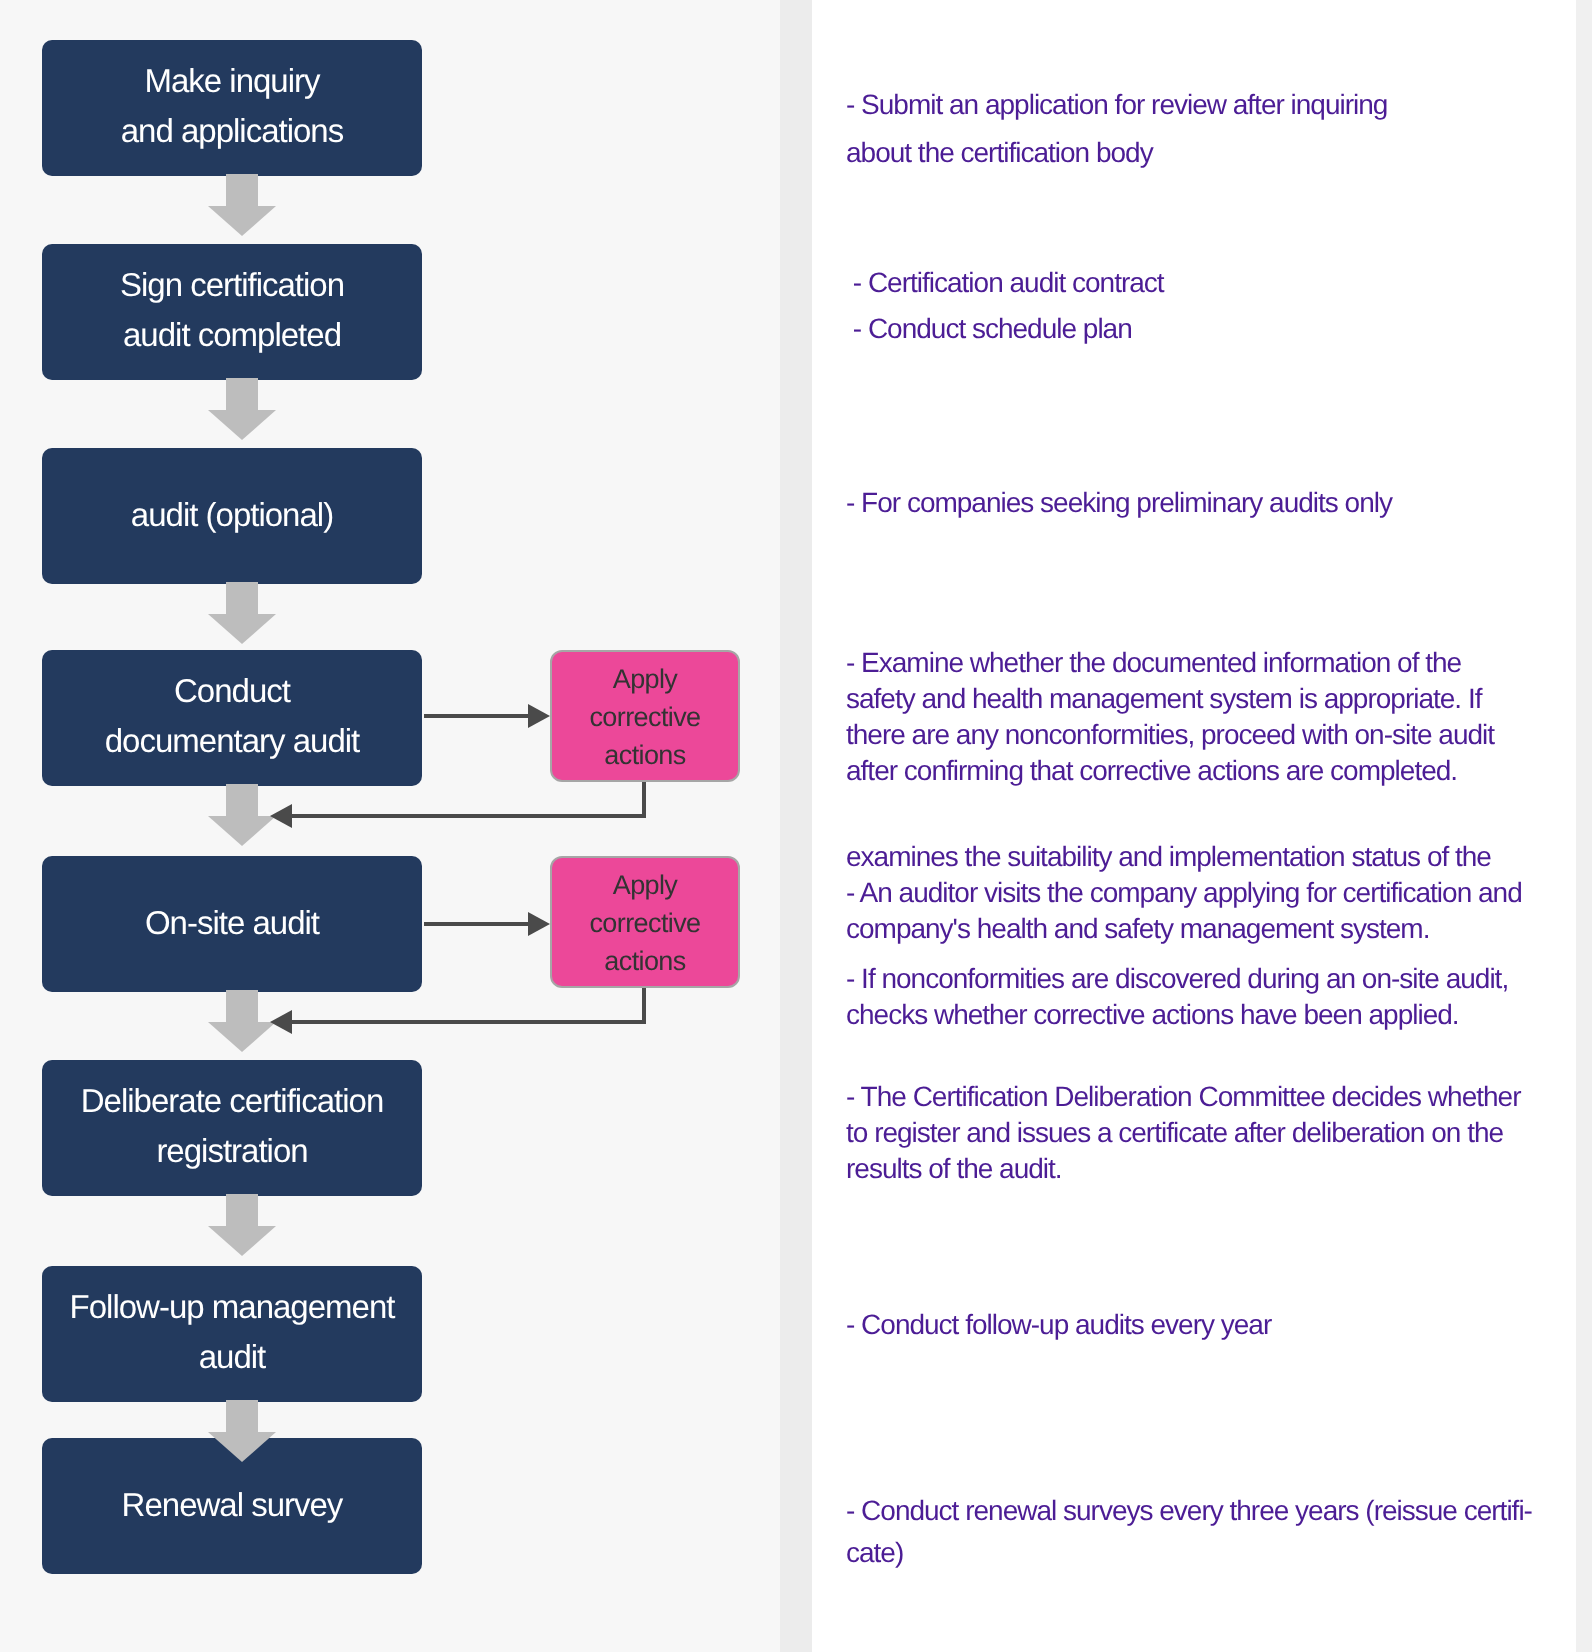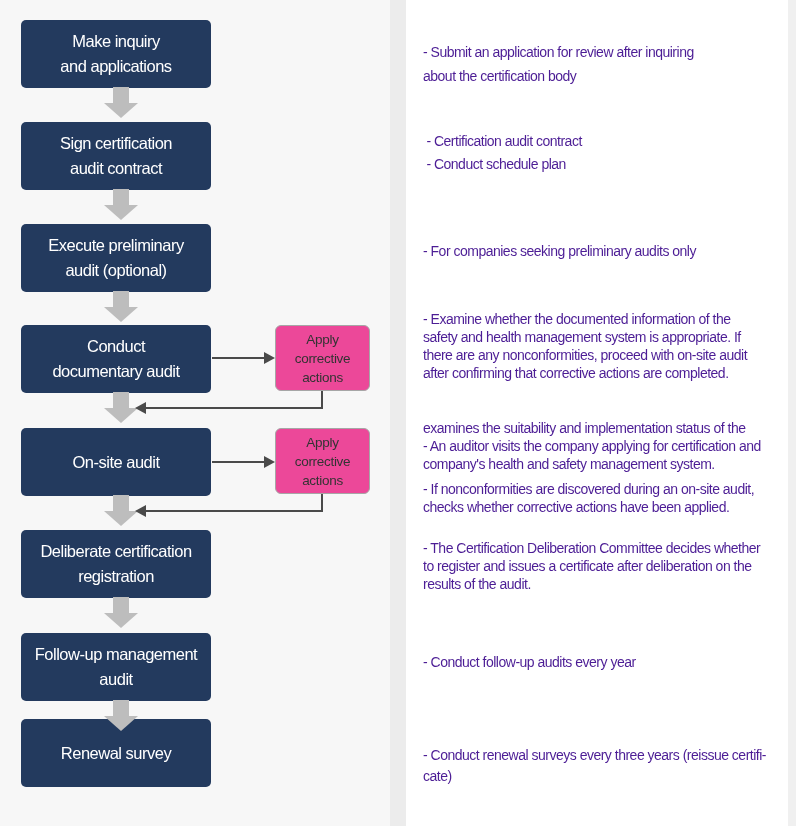--- a/index.html
+++ b/index.html
@@ -43,24 +43,23 @@
   <div class="left-bg"></div>
   <div class="divider-band"></div>
   <div class="right-edge-band"></div>
 
   <div class="step" style="top:20px">
     <div>Make inquiry</div>
     <div>and applications</div>
   </div>
   <div class="step" style="top:122px">
     <div>Sign certification</div>
-    <div>audit contract</div>
+    <div>audit completed</div>
   </div>
   <div class="step" style="top:224px">
-    <div>Execute preliminary</div>
     <div>audit (optional)</div>
   </div>
   <div class="step" style="top:325px">
     <div>Conduct</div>
     <div>documentary audit</div>
   </div>
   <div class="step" style="top:428px">
     <div>On-site audit</div>
   </div>
   <div class="step" style="top:530px">
@@ -133,21 +132,21 @@
     <div class="note-line">- Submit an application for review after inquiring</div>
     <div class="note-line">about the certification body</div>
   </div>
   <div class="note" style="top:130px;line-height:23px">
     <div class="note-line"> - Certification audit contract</div>
     <div class="note-line"> - Conduct schedule plan</div>
   </div>
   <div class="note" style="top:240px;line-height:22px">
     <div class="note-line">- For companies seeking preliminary audits only</div>
   </div>
-  <div class="note" style="top:310px;line-height:18px">
+  <div class="note" style="top:322px;line-height:18px">
     <div class="note-line">- Examine whether the documented information of the</div>
     <div class="note-line">safety and health management system is appropriate. If</div>
     <div class="note-line">there are any nonconformities, proceed with on-site audit</div>
     <div class="note-line">after confirming that corrective actions are completed.</div>
   </div>
   <div class="note" style="top:419px;line-height:18px">
     <div class="note-line">examines the suitability and implementation status of the</div>
     <div class="note-line">- An auditor visits the company applying for certification and</div>
     <div class="note-line">company's health and safety management system.</div>
   </div>

